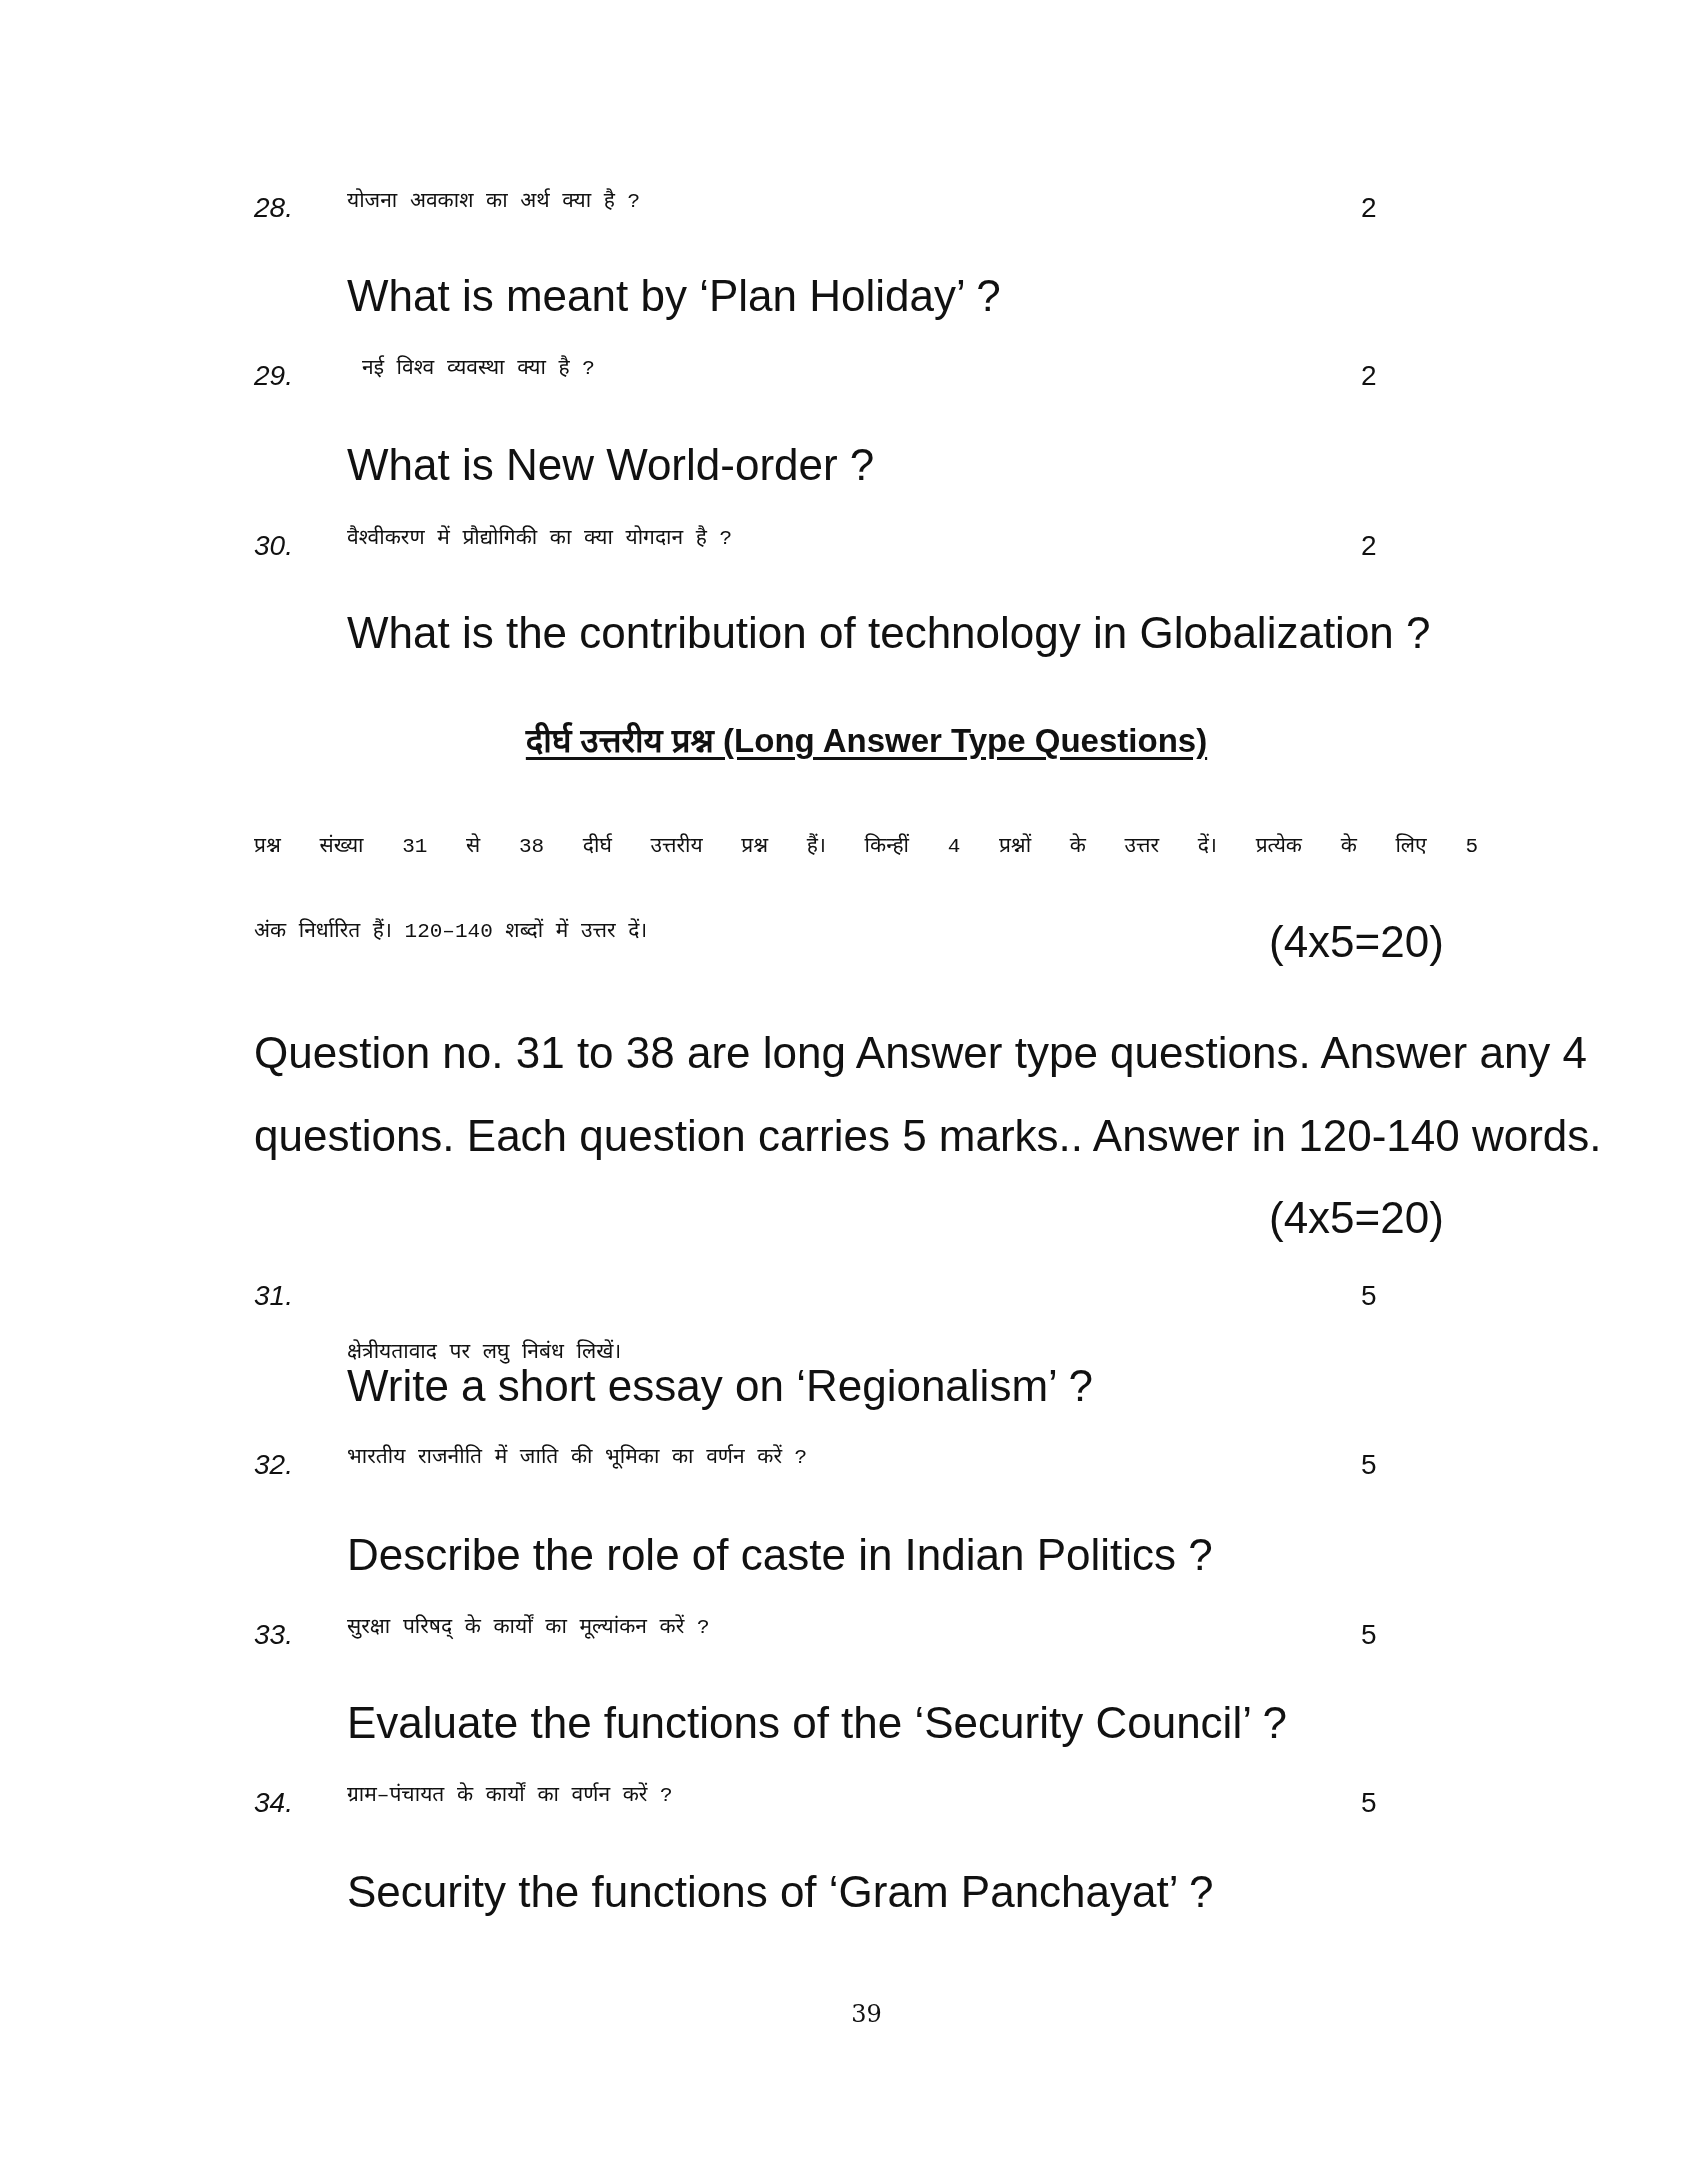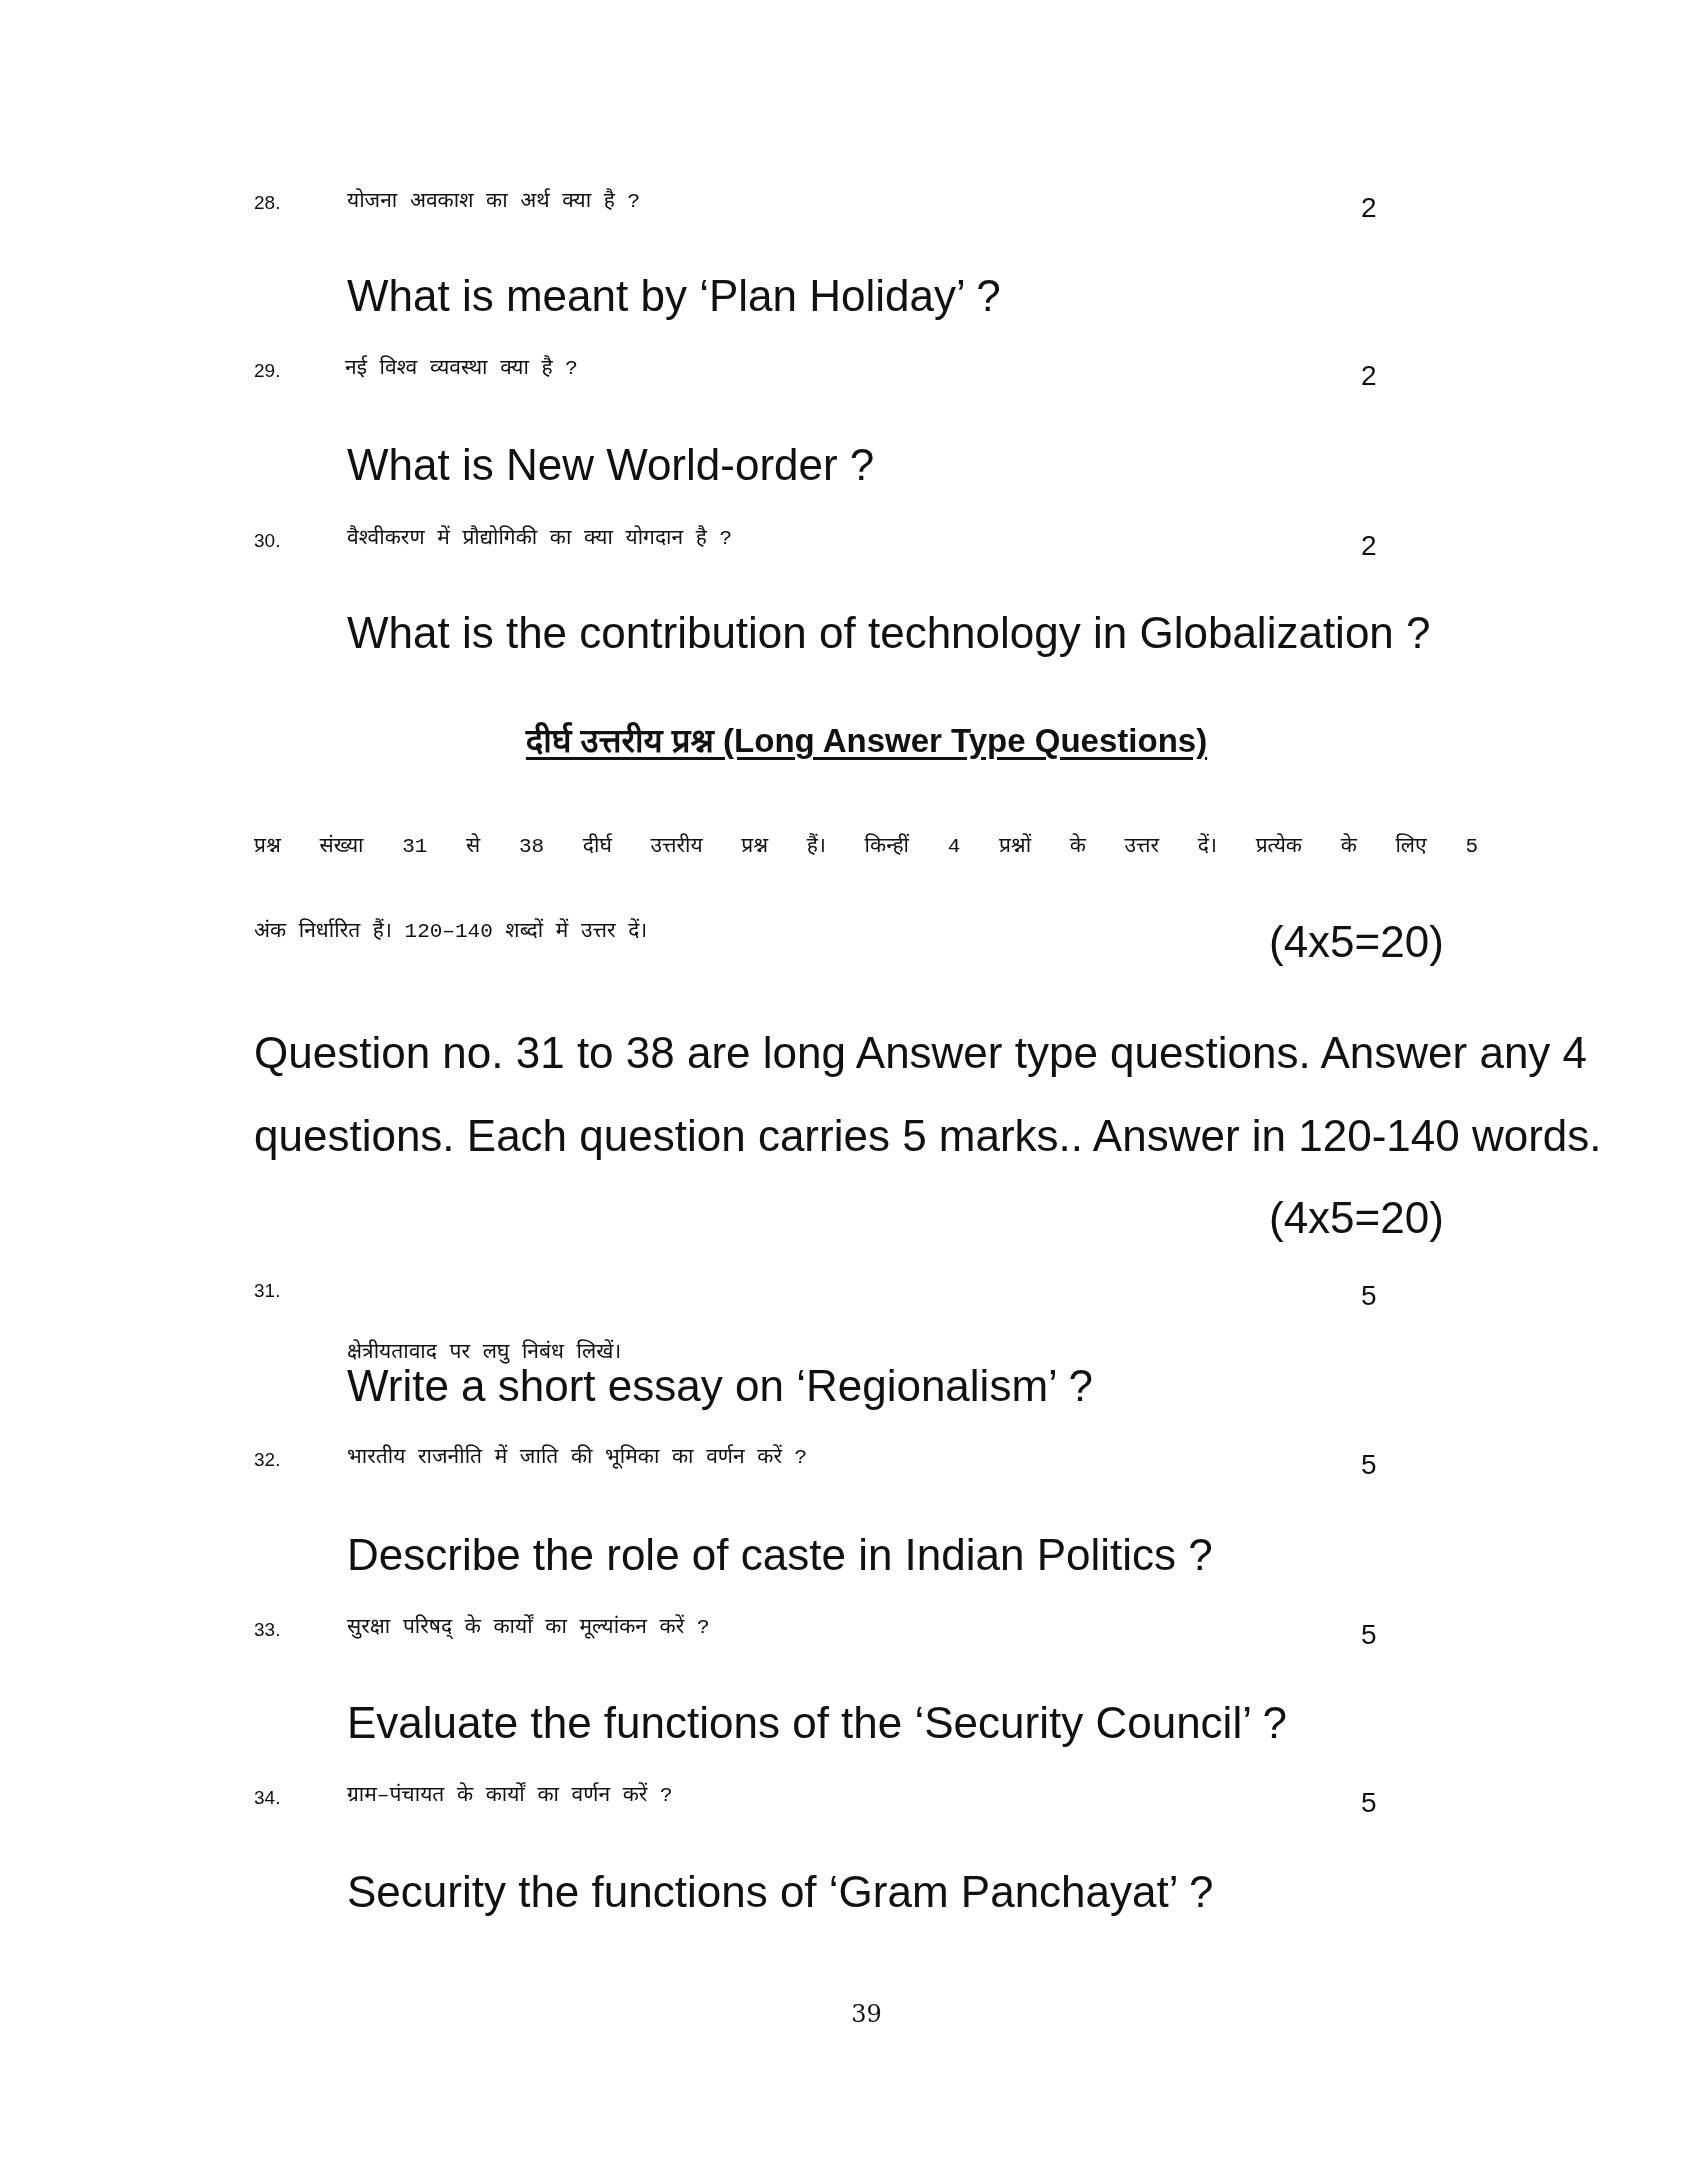--- a/index.html
+++ b/index.html
@@ -1,39 +1,39 @@
 <!DOCTYPE html>
 <html><head>
 <meta charset="utf-8">
 <style>
   html, body { margin: 0; padding: 0; background: #ffffff; }
   body { width: 1683px; height: 2178px; position: relative; overflow: hidden;
          font-family: "Liberation Sans", "DejaVu Sans", sans-serif; color: #111; }
   .abs { position: absolute; white-space: nowrap; }
-  .qnum { font-size: 19px; }
+  .qnum { font-size: 28px; font-style: italic; }
   .hin { font-family: Liberation Mono, monospace; font-size: 21px; }
   .eng { font-size: 44px; }
   .mark { font-size: 28px; }
   .heading { font-size: 33px; font-weight: bold; text-decoration: underline; text-underline-offset: 5px; }
   .para { position: absolute; left: 254px; width: 1224px; text-align: justify; text-align-last: justify; white-space: nowrap; }
   .pageno { font-family: "DejaVu Serif", serif; font-size: 24px; }
 </style>
 </head>
 <body>
 
 <div>
   <span class="abs qnum" style="left:254px;top:192px">28.</span>
   <span class="abs hin" style="left:347px;top:185px">योजना अवकाश का अर्थ क्या है ?</span>
   <span class="abs mark" style="left:1361px;top:192px">2</span>
   <span class="abs eng" style="left:347px;top:271px">What is meant by ‘Plan Holiday’ ?</span>
 </div>
 
 <div>
   <span class="abs qnum" style="left:254px;top:360px">29.</span>
-  <span class="abs hin" style="left:345px;top:352px">नई विश्व व्यवस्था क्या है ?</span>
+  <span class="abs hin" style="left:362px;top:352px">नई विश्व व्यवस्था क्या है ?</span>
   <span class="abs mark" style="left:1361px;top:360px">2</span>
   <span class="abs eng" style="left:347px;top:440px">What is New World-order ?</span>
 </div>
 
 <div>
   <span class="abs qnum" style="left:254px;top:530px">30.</span>
   <span class="abs hin" style="left:347px;top:522px">वैश्वीकरण में प्रौद्योगिकी का क्या योगदान है ?</span>
   <span class="abs mark" style="left:1361px;top:530px">2</span>
   <span class="abs eng" style="left:347px;top:608px">What is the contribution of technology in Globalization ?</span>
 </div>

